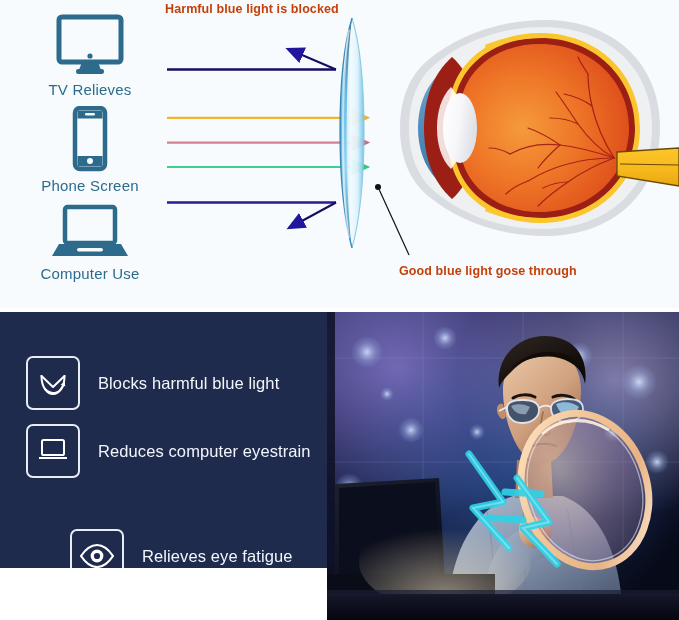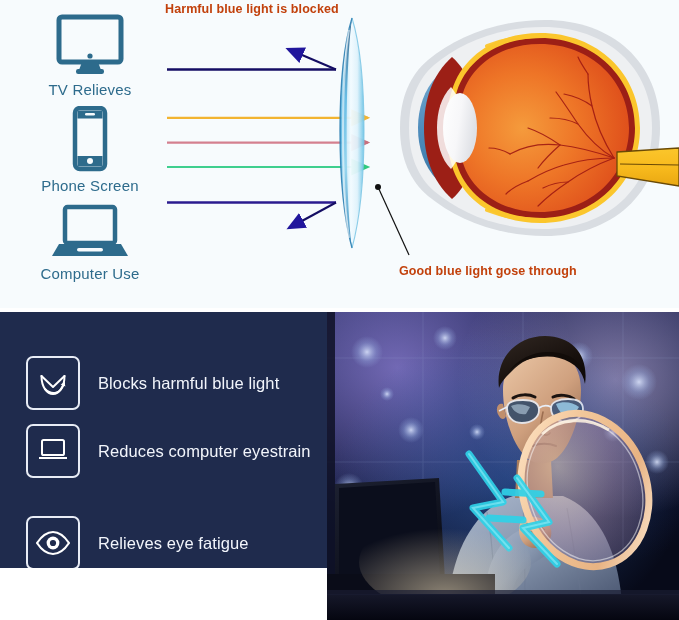--- a/index.html
+++ b/index.html
@@ -338,21 +338,21 @@
     <div class="feature-row" style="top:112px;">
       <span class="feature-iconbox">
         <svg width="36" height="32" viewBox="0 0 36 32" aria-hidden="true">
           <rect x="7" y="5" width="22" height="15" rx="1.6" fill="none" stroke="#ffffff" stroke-width="2"></rect>
           <path d="M4 22 L32 22 L32 24 L4 24 Z" fill="#ffffff"></path>
         </svg>
       </span>
       <span class="feature-label">Reduces computer eyestrain</span>
     </div>
 
-    <div class="feature-row" style="top:204px;">
+    <div class="feature-row" style="top:217px;margin-left:44px;">
       <span class="feature-iconbox">
         <svg width="38" height="28" viewBox="0 0 38 28" aria-hidden="true">
           <path d="M3 14 C9 5 15 3 19 3 C23 3 29 5 35 14
                    C29 23 23 25 19 25 C15 25 9 23 3 14 Z" fill="none" stroke="#ffffff" stroke-width="2.2" stroke-linejoin="round"></path>
           <circle cx="19" cy="14" r="6.4" fill="#ffffff"></circle>
           <circle cx="19" cy="14" r="3.1" fill="#1f2b4d"></circle>
         </svg>
       </span>
       <span class="feature-label">Relieves eye fatigue</span>
     </div>

